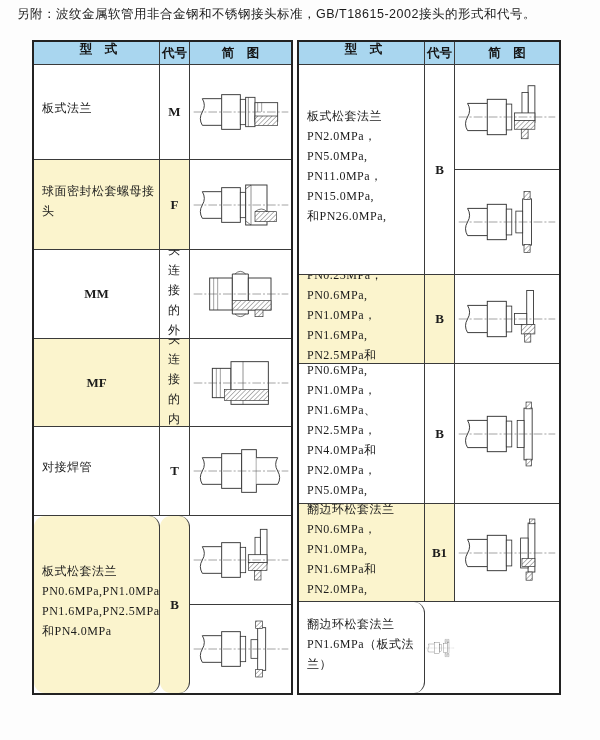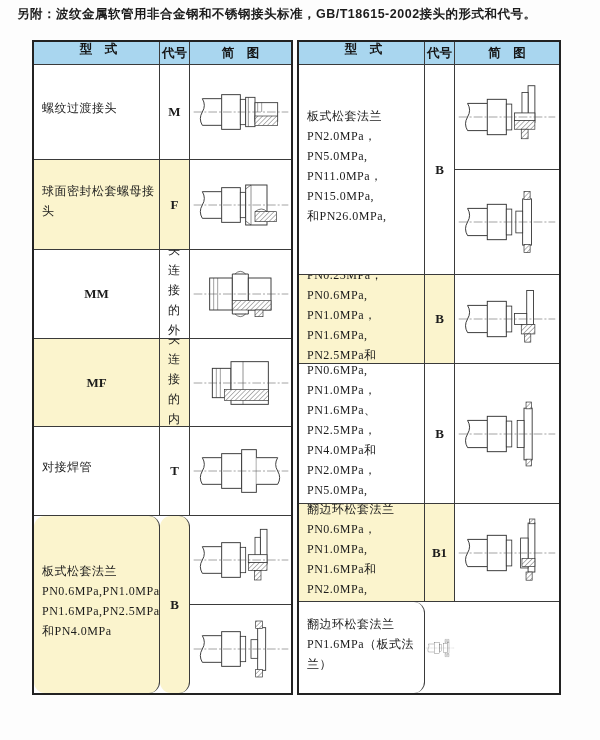--- a/index.html
+++ b/index.html
@@ -5,21 +5,21 @@
   * { margin:0; padding:0; box-sizing:border-box; }
   html,body { width:600px; height:740px; }
   body {
     font-family: "Liberation Sans", sans-serif;
     background:#fdfdfd;
     position:relative;
     color:#1b1b1b;
   }
   .title {
     position:absolute; left:17px; top:6px; width:570px;
-    font-size:12.5px; font-weight:700; letter-spacing:0.5px;
+    font-size:12.5px; font-weight:400; letter-spacing:0.5px;
   }
   .tbl {
     position:absolute; top:40px;
     border:2px solid #222;
     display:grid;
     background:#fff;
   }
   .tbl-left  { left:32px;  width:261px; height:655px;
     grid-template-columns:126px 30px 101px;
     grid-template-rows:23px 95px 90px 89px 88px 89px 177px; }
@@ -64,21 +64,21 @@
 </svg>
 
 <div class="title">另附：波纹金属软管用非合金钢和不锈钢接头标准，GB/T18615-2002接头的形式和代号。</div>
 
 <div class="tbl tbl-left">
   <div class="c hd type-cell" style="justify-content:center">型　式</div>
   <div class="c hd">代号</div>
   <div class="c hd lastc">简　图</div>
 
   <div class="c type-cell">
-      <span class="type-text">螺纹过渡接头</span>
+      <span class="type-text">板式法兰</span>
     </div>
   <div class="c">
       <span class="code-text">M</span>
     </div>
   <div class="c lastc">
     <svg class="dg" width="100" height="70" viewBox="0 0 150 100">
       <use href="#g-hose"></use>
       <rect x="82" y="28" width="14" height="44" fill="#fff" stroke="#333" stroke-width="1.3"></rect>
       <line x1="86" y1="28" x2="86" y2="72" stroke="#333" stroke-width="0.8"></line>
       <rect x="96" y="36" width="34" height="28" fill="#fff" stroke="#333" stroke-width="1.3"></rect>

